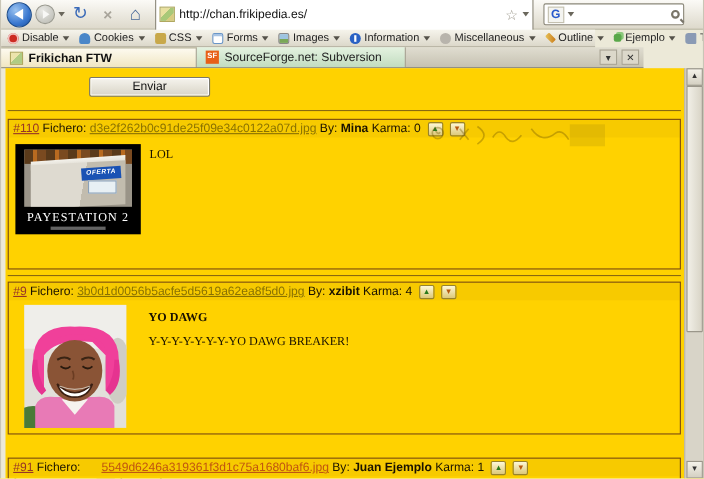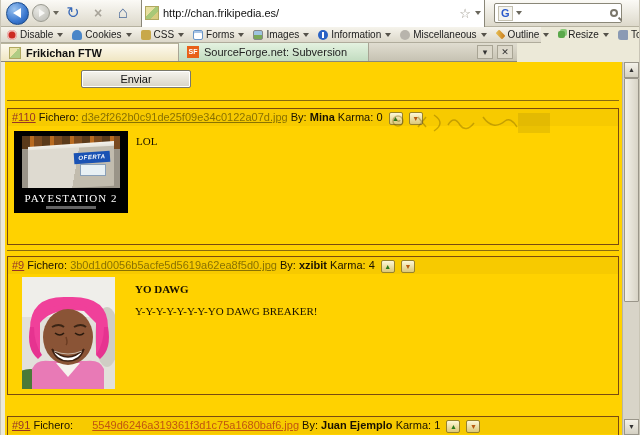--- a/index.html
+++ b/index.html
@@ -56,21 +56,21 @@
   .i-forms { background:#fff; border:1px solid #6a96c8; box-shadow:inset 0 2px 0 #a8c4e4; }
   .i-images { background:linear-gradient(180deg,#9ec4e0 50%,#7aa858 50%); border:1px solid #888; }
   .i-info { background:#2a62c4; border-radius:50%; box-shadow:inset 0 0 0 1px #fff0; position:relative; }
   .i-info::after { content:""; position:absolute; left:4px; top:2px; width:2px; height:6px; background:#fff; }
   .i-misc { background:#b8b4ac; border-radius:50%; }
   .i-outline { background:linear-gradient(45deg,#e8c45a,#c87818); transform:rotate(45deg); width:9px; height:5px; border-radius:1px; }
   .i-resize { background:#5aa84a; box-shadow:2px -2px 0 #8ac87a; width:7px; height:7px; }
   .i-tools { background:#8a9ab4; border-radius:3px 1px 1px 3px; }
 
   
-  .tabbar { position:absolute; left:0; top:43px; width:516px; height:19px;
+  .tabbar { position:absolute; left:0; top:43px; width:584px; height:19px;
             background:linear-gradient(#e0ddd0,#c6c2b2); border-bottom:1px solid #8a8778;
             display:flex; align-items:stretch; }
   .tab { display:flex; align-items:center; gap:5px; padding:0 8px; font-size:11px;
          border-right:1px solid #a8a494; }
   .tab.active { background:linear-gradient(#fdfaf0,#f0e6c2); font-weight:bold; color:#111;
                 border-top:1px solid #b8b49a; width:178px; }
   .tab.inactive { background:linear-gradient(#e4f2e0,#c2dcc0); color:#222; width:190px; }
   .sficon { width:12px; height:12px; background:#e86018; color:#fff; font-size:7px; font-weight:bold;
             text-align:center; line-height:12px; flex:0 0 auto; }
   .tabfav { width:12px; height:12px; border:1px solid #b0a860; flex:0 0 auto;
@@ -202,21 +202,21 @@
         <span>Miscellaneous</span>
         <span class="caret"></span>
       </span>
     <span class="devitem">
         <span class="dicon i-outline"></span>
         <span>Outline</span>
         <span class="caret"></span>
       </span>
     <span class="devitem">
         <span class="dicon i-resize"></span>
-        <span>Resize</span>
+        <span>Ejemplo</span>
         <span class="caret"></span>
       </span>
     <span class="devitem">
         <span class="dicon i-tools"></span>
         <span>Tools</span>
       </span>
 
   </div>
 
   <div class="tabbar">

